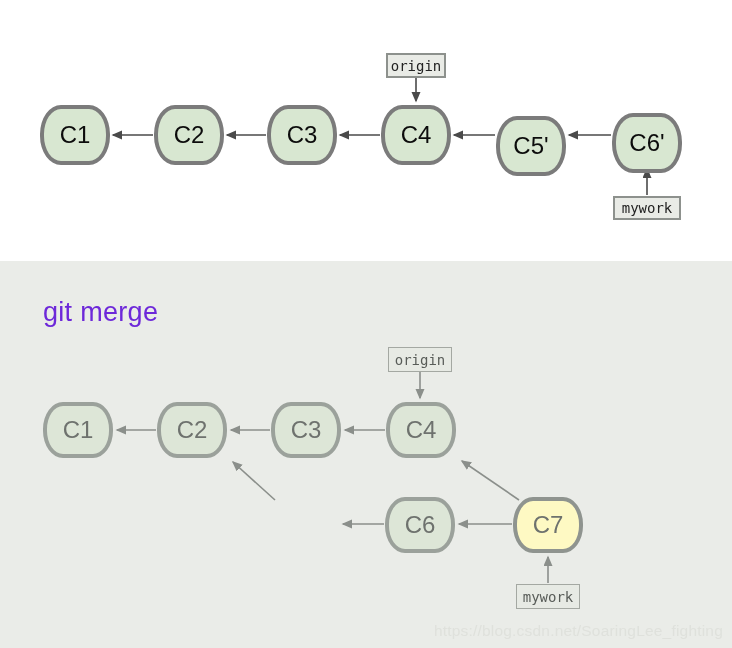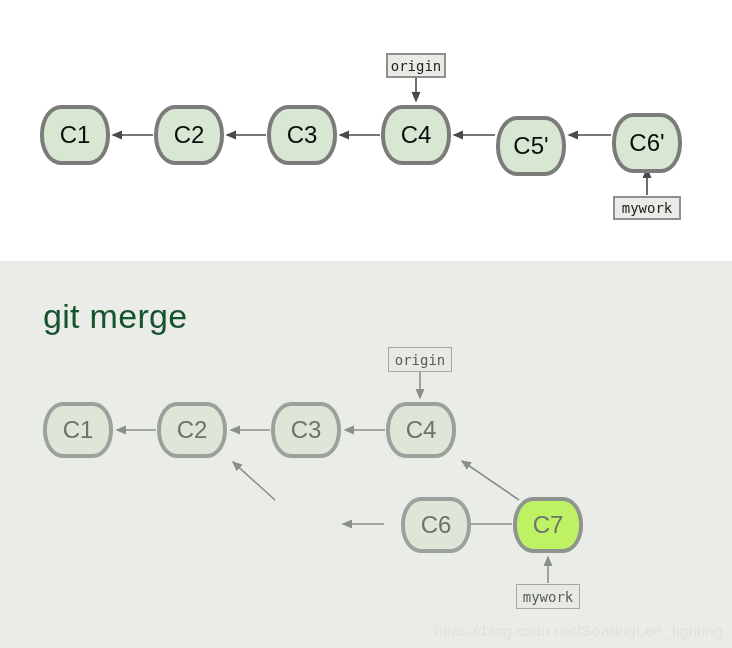--- a/index.html
+++ b/index.html
@@ -8,36 +8,36 @@
     font-family:"Liberation Sans", sans-serif; overflow:hidden;
   }
   .merge-panel {
     position:absolute; left:0; top:261px; width:732px; height:387px;
     background:#eaece8;
   }
   .title {
     position:absolute; margin:0; font-weight:400; white-space:nowrap;
   }
   .title-rebase { left:33px; top:6px; font-size:27px; color:#101010; letter-spacing:0.3px; }
-  .title-merge  { left:43px; top:297px; font-size:34px; color:#14532d; letter-spacing:0.3px; }
+  .title-merge  { left:43px; top:297px; font-size:27px; color:#6d28d9; letter-spacing:0.3px; }
 
   .commit {
     position:absolute; box-sizing:border-box;
     width:70px; height:60px;
     background:#d8e7d1; border:4px solid #7b7b7b;
     border-radius:21px / 29px;
     display:flex; align-items:center; justify-content:center;
     font-size:24px; color:#0c0c0c; white-space:nowrap;
   }
   .commit.m {
     height:56px;
     background:#dde6d7; border-color:#9ba19b; color:#6e726e;
     border-radius:20px / 27px;
   }
-  .commit.c7 { background:#bef264; border-color:#8f948f; }
+  .commit.c7 { background:#fef9c3; border-color:#8f948f; }
 
   .tag {
     position:absolute; box-sizing:border-box;
     background:#e9ebe6; border:2px solid #8d918d;
     display:flex; align-items:center; justify-content:center;
     font-family:"DejaVu Sans Mono","Liberation Mono",monospace;
     font-size:14px; color:#222; white-space:nowrap;
   }
   .tag.m { border:1.5px solid #a4a8a2; background:#e7eae4; color:#585c58; }
 
@@ -94,21 +94,21 @@
   <div class="commit" style="left:612px; top:113px;">C6'</div>
 
   <div class="tag" style="left:386px; top:53px;  width:60px; height:25px;">origin</div>
   <div class="tag" style="left:613px; top:196px; width:68px; height:24px;">mywork</div>
 
   <div class="commit m" style="left:43px;  top:402px;">C1</div>
   <div class="commit m" style="left:157px; top:402px;">C2</div>
   <div class="commit m" style="left:271px; top:402px;">C3</div>
   <div class="commit m" style="left:386px; top:402px;">C4</div>
 
-  <div class="commit m" style="left:401px; top:497px;">C6</div>
+  <div class="commit m" style="left:385px; top:497px;">C6</div>
   <div class="commit m c7" style="left:513px; top:497px;">C7</div>
 
   <div class="tag m" style="left:388px; top:347px; width:64px; height:25px;">origin</div>
   <div class="tag m" style="left:516px; top:584px; width:64px; height:25px;">mywork</div>
 
   <div class="watermark">https://blog.csdn.net/SoaringLee_fighting</div>
 
 </div>
 
 </body></html>

